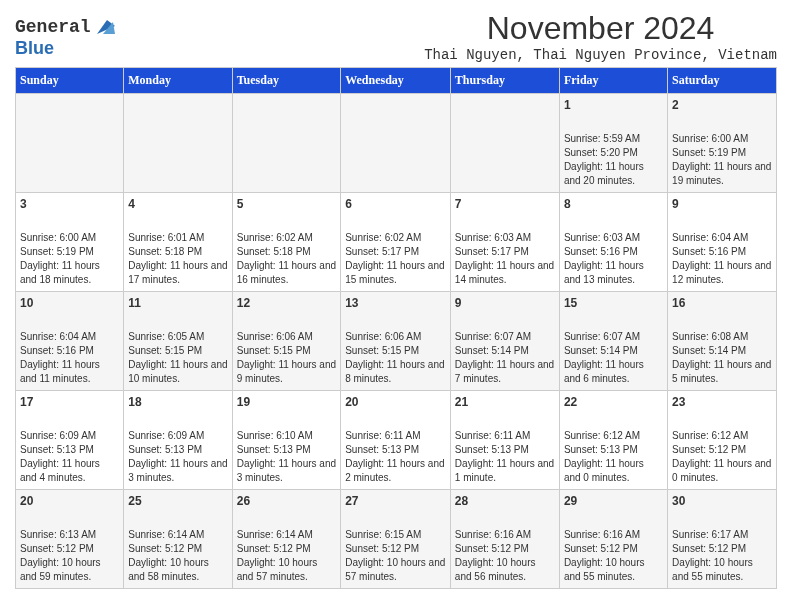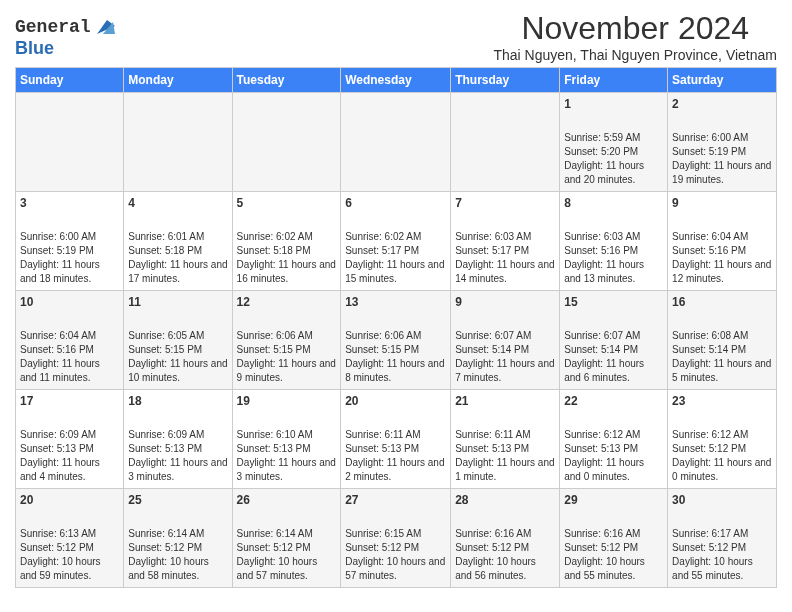--- a/index.html
+++ b/index.html
@@ -38,34 +38,36 @@
     }
     .month-year {
       font-size: 32px;
       font-weight: normal;
       color: #333;
       text-align: center;
     }
     .location {
       font-size: 14px;
       color: #333;
+      font-family: Liberation Mono, monospace;
     }
     .calendar {
       width: 100%;
       border-collapse: collapse;
       font-size: 10.5px;
     }
     .calendar thead tr th {
-      background-color: #3b82f6;
+      background-color: #1d4ed8;
       color: #fff;
       padding: 5px 4px;
       text-align: left;
       font-size: 12px;
       font-weight: bold;
       border: 1px solid #ccc;
+      font-family: Liberation Serif, serif;
     }
     .calendar tbody tr td {
       vertical-align: top;
       border: 1px solid #ccc;
       padding: 4px 4px;
       width: 113px;
       min-height: 70px;
       height: 80px;
     }
     .calendar tbody tr:nth-child(odd) td {

